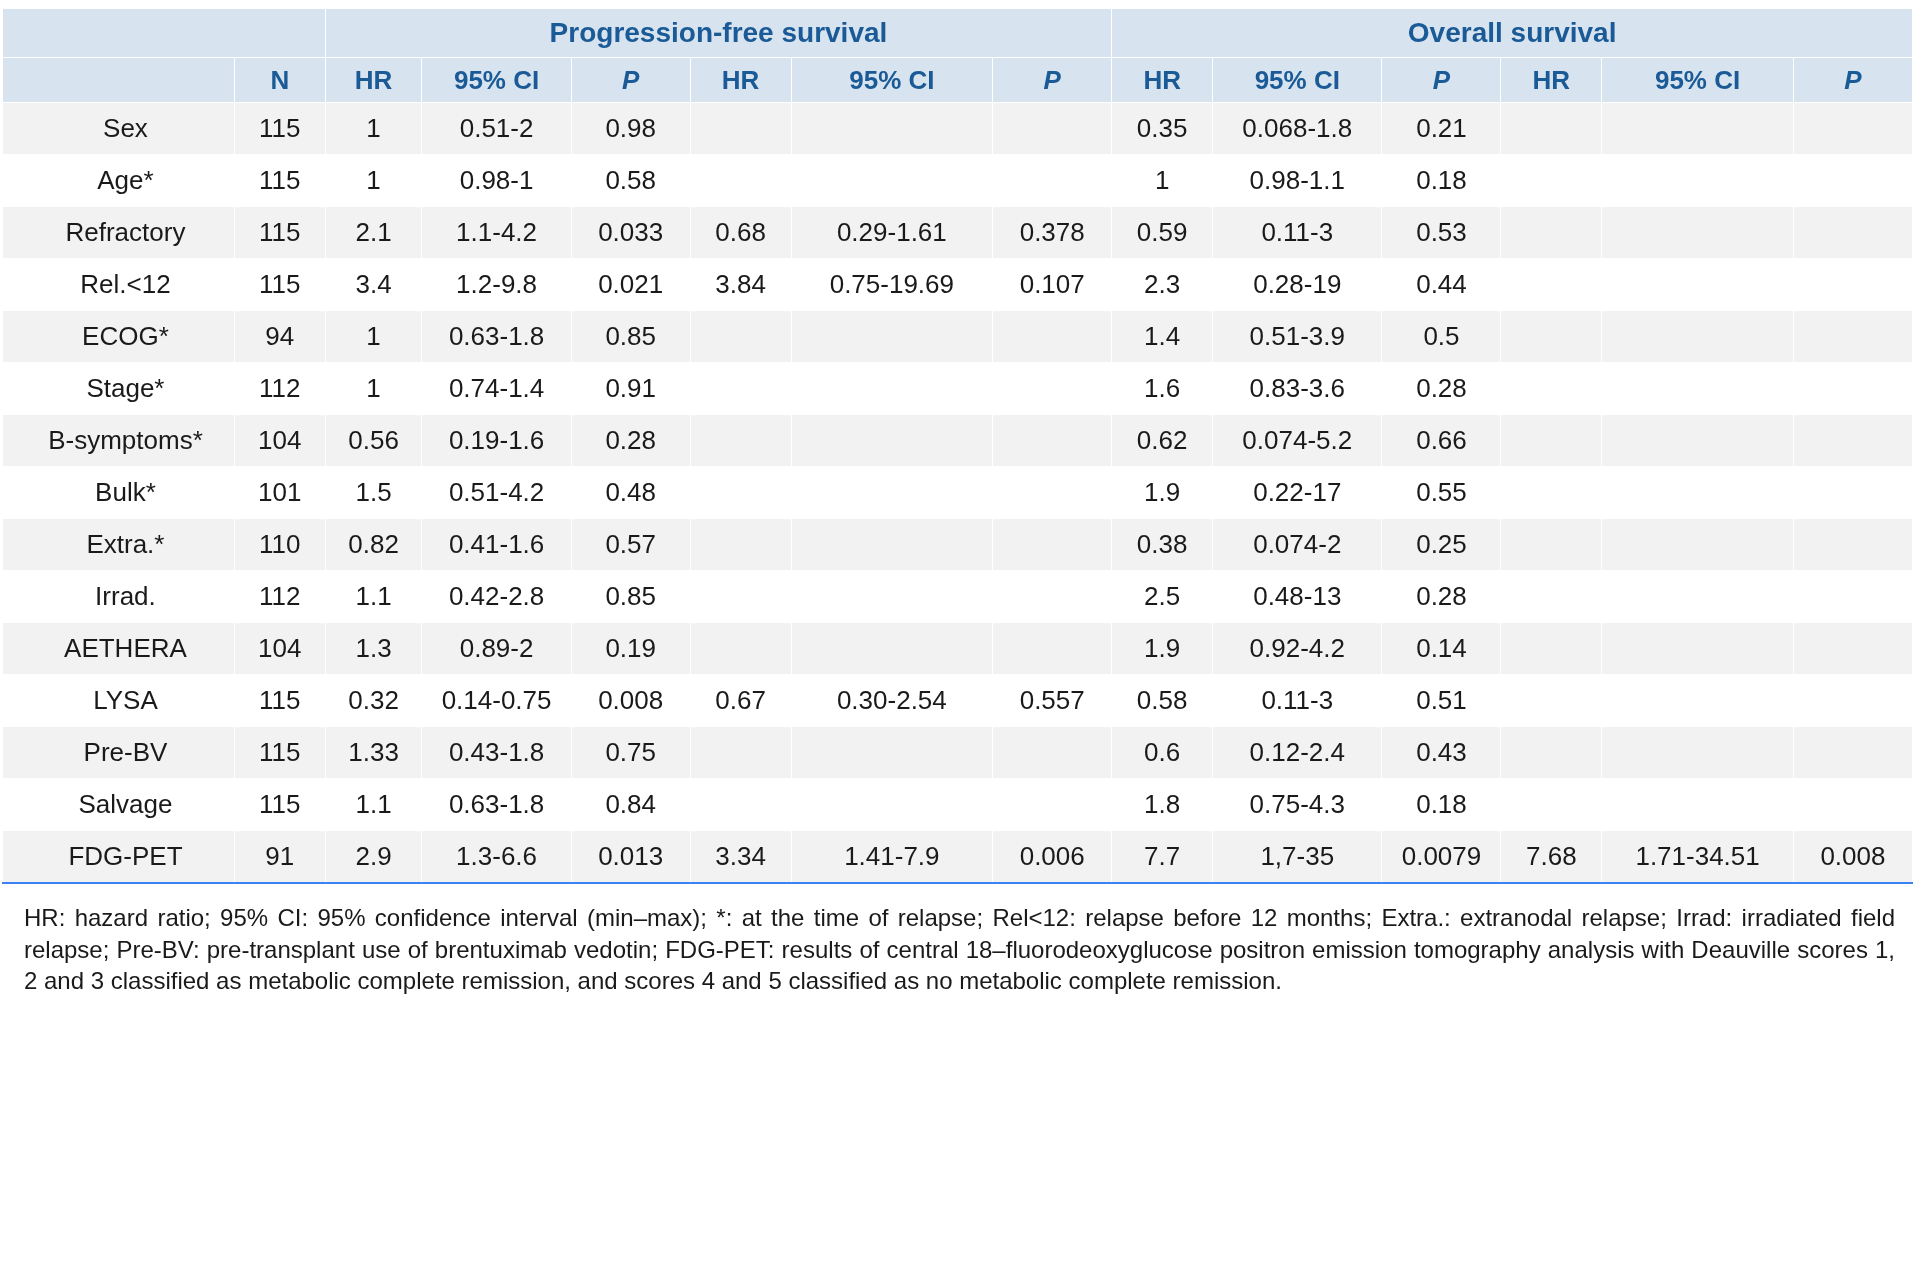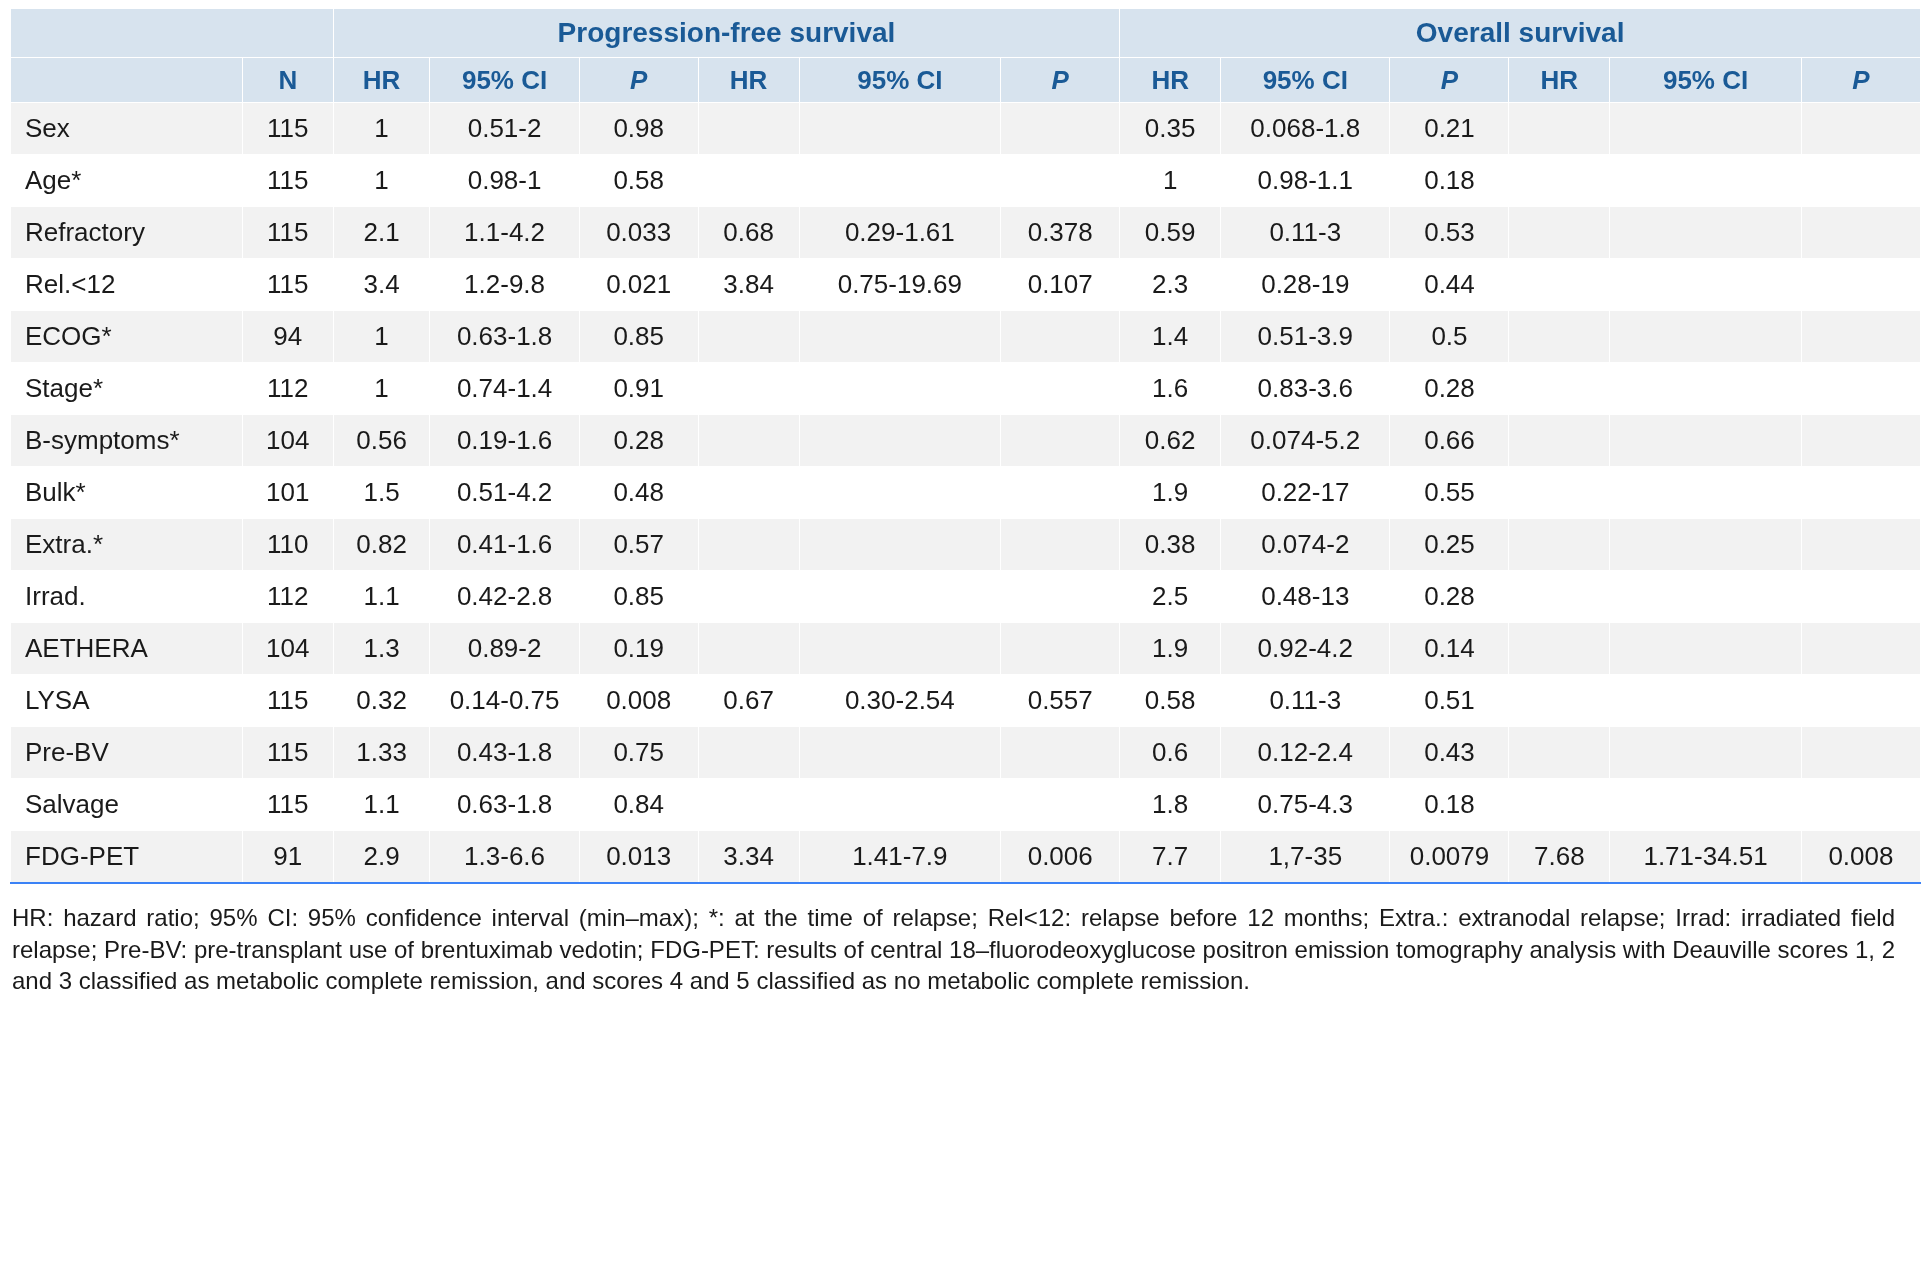--- a/index.html
+++ b/index.html
@@ -6,21 +6,21 @@
     margin: 0;
     padding: 0;
     background: #ffffff;
   }
   body {
     width: 1931px;
     font-family: "Liberation Sans", sans-serif;
     color: #1a1a1a;
   }
   #table-wrap {
-    padding: 8px 10px 0 10px;
+    padding: 8px 10px 0 2px;
     box-sizing: border-box;
     width: 1931px;
   }
   table.stats {
     border-collapse: collapse;
     width: 1911px;
     table-layout: fixed;
     font-size: 25px;
   }
   table.stats th, table.stats td {
@@ -63,34 +63,34 @@
     border: 1px solid #c8d4de;
     background: #ffffff;
     color: #1a1a1a;
     overflow: hidden;
     white-space: nowrap;
   }
   tbody tr.alt td {
     background: #f2f2f2;
   }
   tbody td.label {
-    text-align: left;
+    text-align: center;
     padding-left: 14px;
   }
   tbody tr:last-child td {
     border-bottom: 2px solid #3b82f6;
   }
   tbody tr:first-child td {
     border-top: 1px solid #c8d4de;
   }
   td.empty {
     
   }
   .footnote {
-    padding: 18px 12px 10px 12px;
+    padding: 18px 12px 10px 24px;
     font-size: 24px;
     line-height: 1.32;
     text-align: justify;
     color: #1a1a1a;
     width: 1907px;
     box-sizing: border-box;
   }
 </style>
 </head>
 <body>

